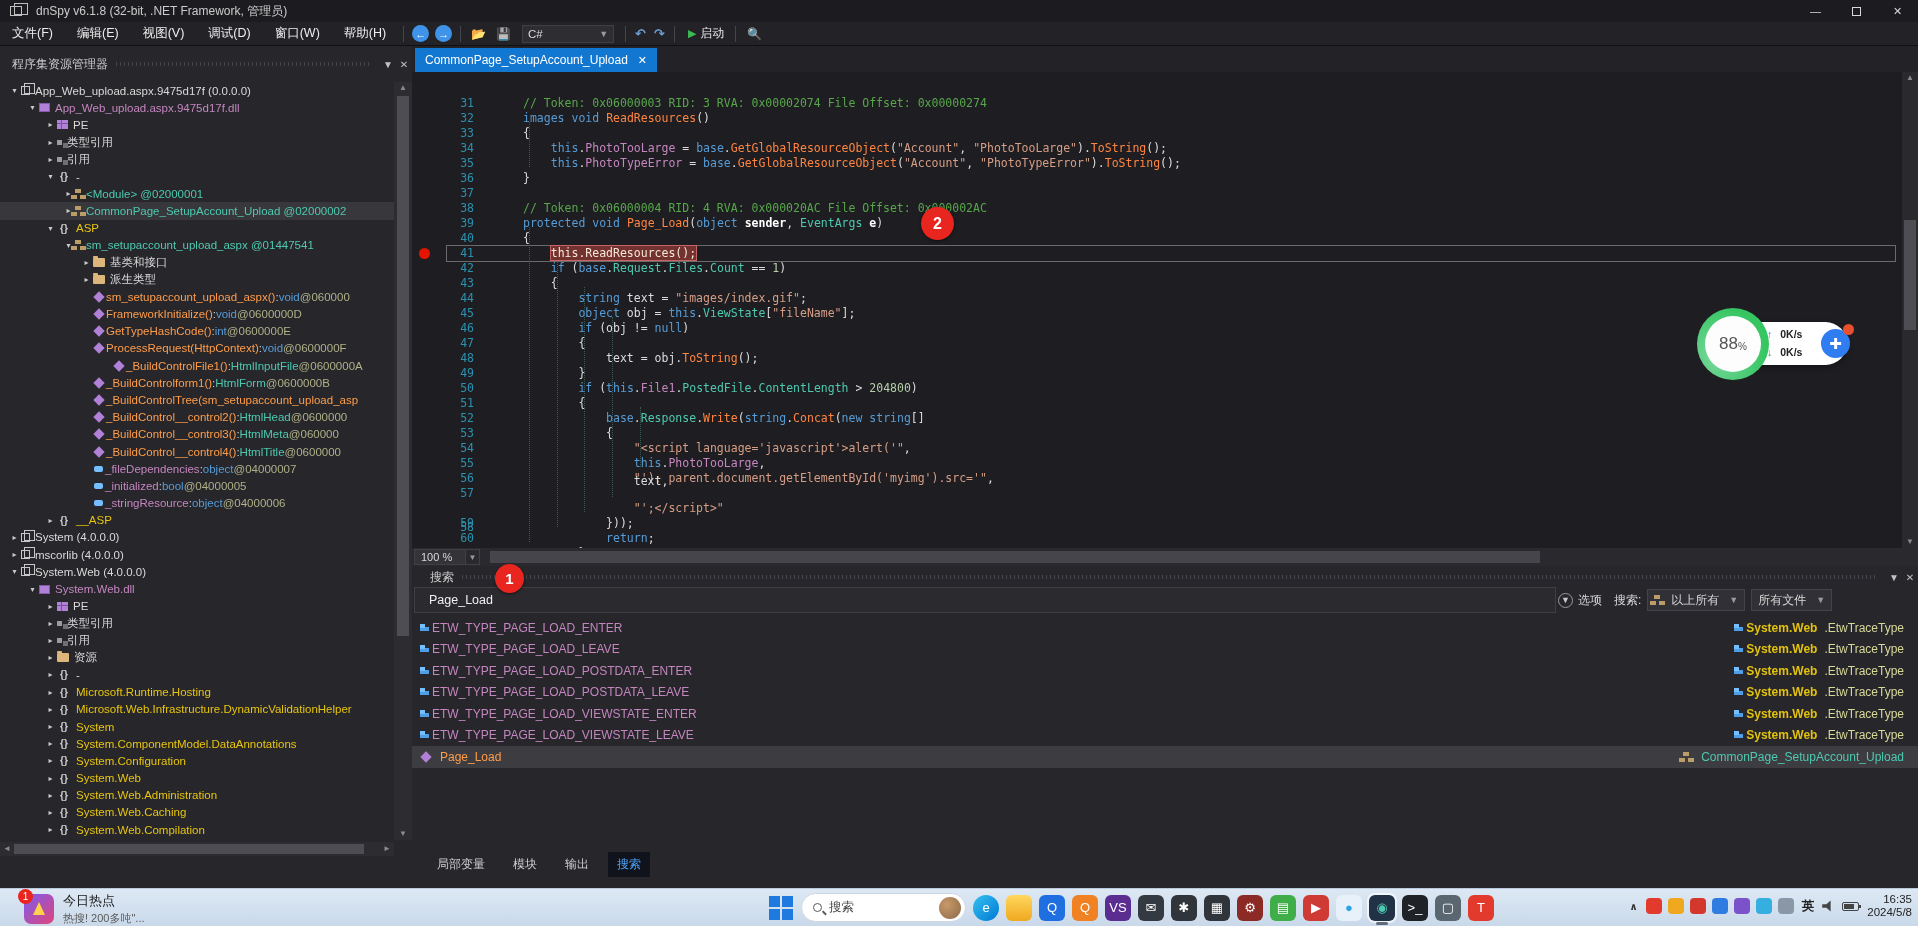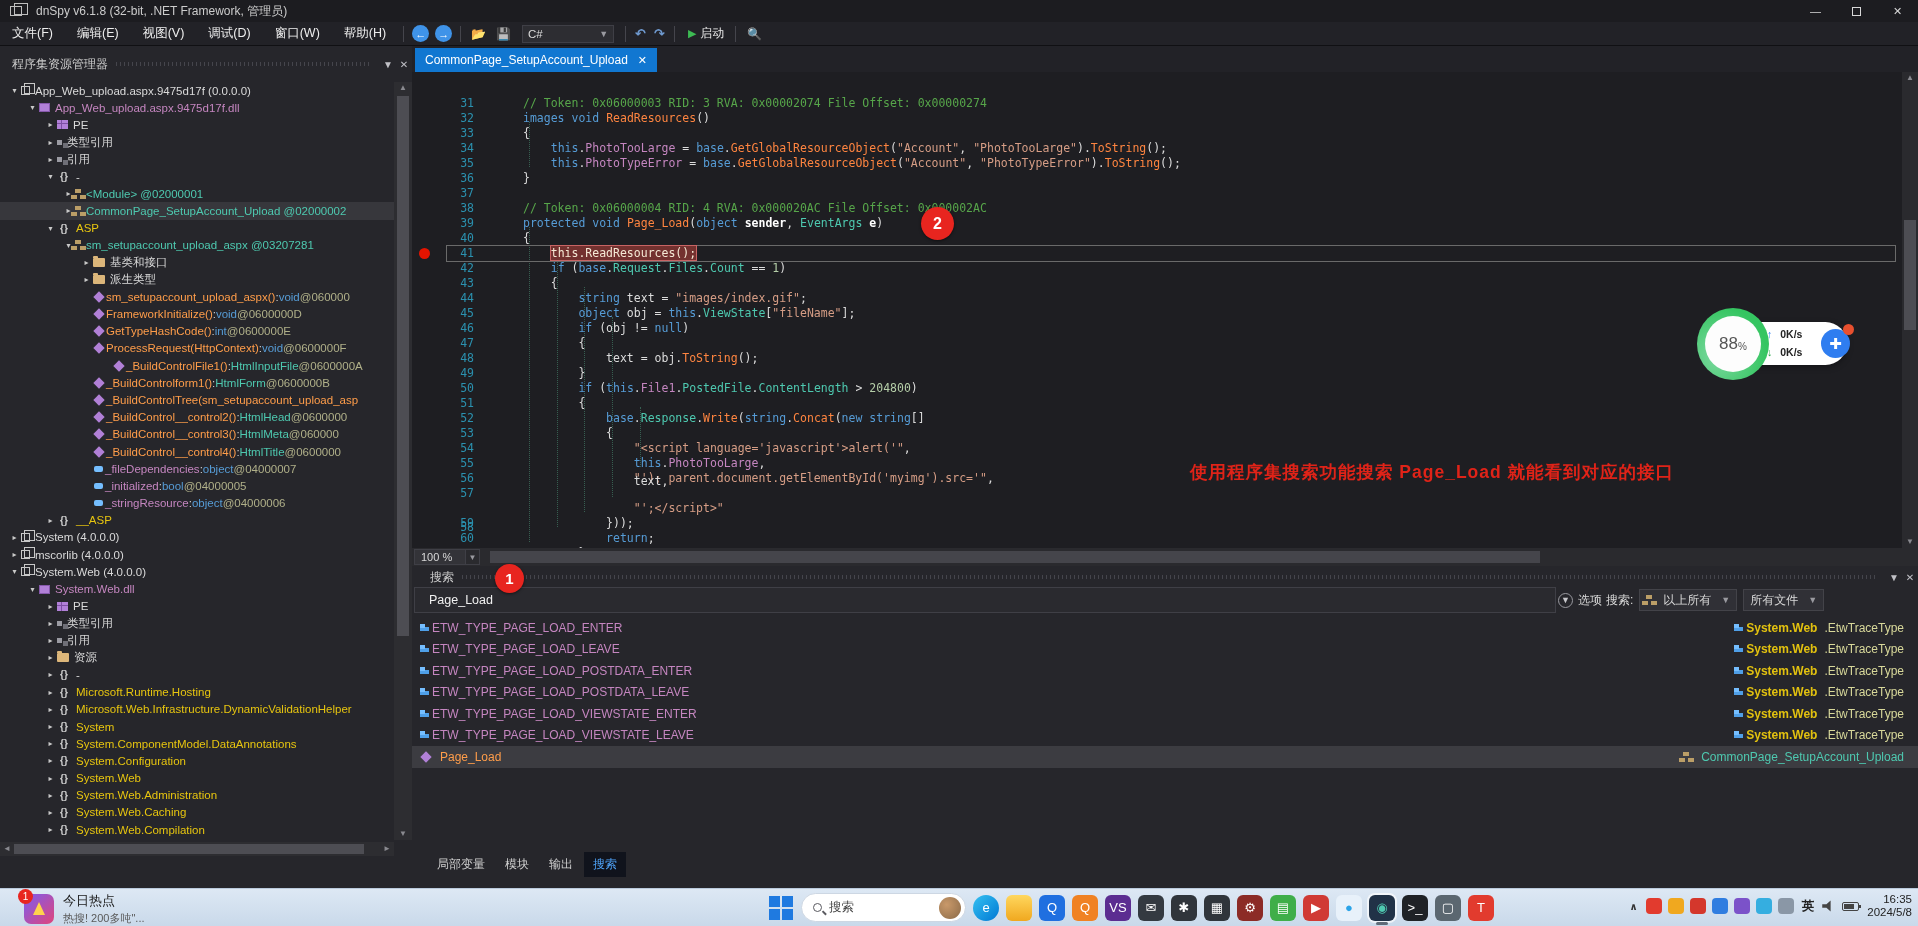--- a/index.html
+++ b/index.html
@@ -100,21 +100,21 @@
   .rrow { height:21.5px; display:flex; align-items:center; justify-content:space-between; padding:0 14px 0 8px; font-size:12px; }
   .rrow.sel { background:#3c3c41; }
   .rname { display:flex; align-items:center; gap:7px; color:#c586c0; }
   .rname.orange { color:#ff9d4a; }
   .rloc { display:flex; align-items:center; gap:7px; }
   .loc-main { color:#e2c10f; font-weight:bold; } .loc-rest { color:#d8d89a; }
   .loc-teal { color:#4ec9b0; }
   .ic-member { width:5px; height:4px; background:#75beff; box-shadow:4px 3px 0 #4f9fe8,0 3px 0 #4f9fe8; margin-top:-4px; }
 
   
-  #bottomtabs { position:absolute; left:412px; top:852px; width:1506px; height:36px; background:#26262b; display:flex; align-items:flex-start; padding-left:16px; gap:2px; }
+  #bottomtabs { position:absolute; left:412px; top:852px; width:1506px; height:36px; background:#26262b; display:flex; align-items:flex-start; padding-left:16px; gap:10px; }
   .btab { padding:4px 9px; font-size:12px; color:#cfcfcf; }
   .btab.active { background:#10131c; color:#4ea1f5; }
 
   
   #taskbar { position:absolute; left:0; top:888px; width:1918px; height:38px; background:linear-gradient(#dde8f4,#c9d9ea); border-top:1px solid #b9c9dc; }
   #toast { position:absolute; left:24px; top:3px; display:flex; align-items:center; gap:9px; }
   #toast-ico { width:30px; height:30px; border-radius:7px; background:linear-gradient(135deg,#7b5cf0,#e0457b); position:relative; }
   #toast-ico .flame { position:absolute; left:9px; top:8px; width:0; height:0; border-left:6px solid transparent; border-right:6px solid transparent; border-bottom:13px solid #ffd34d; }
   #toast-badge { position:absolute; left:-6px; top:-5px; min-width:15px; height:15px; border-radius:8px; background:#e8251f; color:#fff; font-size:10px; display:flex; align-items:center; justify-content:center; padding:0 3px; }
   #toast-title { font-size:13px; color:#1a1a1a; }
@@ -249,21 +249,21 @@
           <span class="t-te">CommonPage_SetupAccount_Upload @02000002</span>
         </div>
         <div class="trow" style="padding-left: 44px;">
           <span class="tw">▾</span>
           <span class="tico ic-ns">{}</span>
           <span class="t-ye">ASP</span>
         </div>
         <div class="trow" style="padding-left: 62px;">
           <span class="tw">▾</span>
           <span class="tico ic-cls"></span>
-          <span class="t-te">sm_setupaccount_upload_aspx @03207281</span>
+          <span class="t-te">sm_setupaccount_upload_aspx @01447541</span>
         </div>
         <div class="trow" style="padding-left: 80px;">
           <span class="tw">▸</span>
           <span class="tico ic-fold"></span>
           <span class="t-w">基类和接口</span>
         </div>
         <div class="trow" style="padding-left: 80px;">
           <span class="tw">▸</span>
           <span class="tico ic-fold"></span>
           <span class="t-w">派生类型</span>
@@ -577,21 +577,21 @@
       <span class="griplong"></span>
       <span class="panebtn">▼</span>
       <span class="panebtn">✕</span>
     </div>
     <div id="sp-input">
       <span>Page_Load</span>
     </div>
     <div id="sp-options">
       <span id="opt-chev">▼</span>
       <span>选项</span>
-      <span style="margin-left:4px">搜索:</span>
+      <span style="margin-left:12px">搜索:</span>
       <div class="sp-dd">
         <span class="tico ic-cls"></span>
         <span>以上所有</span>
         <span class="dd">▼</span>
       </div>
       <div class="sp-dd">
         <span>所有文件</span>
         <span class="dd">▼</span>
       </div>
     </div>
@@ -740,21 +740,20 @@
       <span id="battery"></span>
       <div id="clock">
         <div>16:35</div>
         <div>2024/5/8</div>
       </div>
     </div>
   </div>
 
   <div class="stepcircle" id="step1">1</div>
   <div class="stepcircle" id="step2">2</div>
-  <div id="rednote">使用程序集搜索功能搜索 Page_Load 就能看到对应的接口</div>
 
   <div id="netwidget">
     <div id="nw-pill"></div>
     <div class="nw-row" id="nw-up">
       <span class="a">↑</span>
       <span>0K/s</span>
     </div>
     <div class="nw-row" id="nw-down">
       <span class="a">↓</span>
       <span>0K/s</span>

